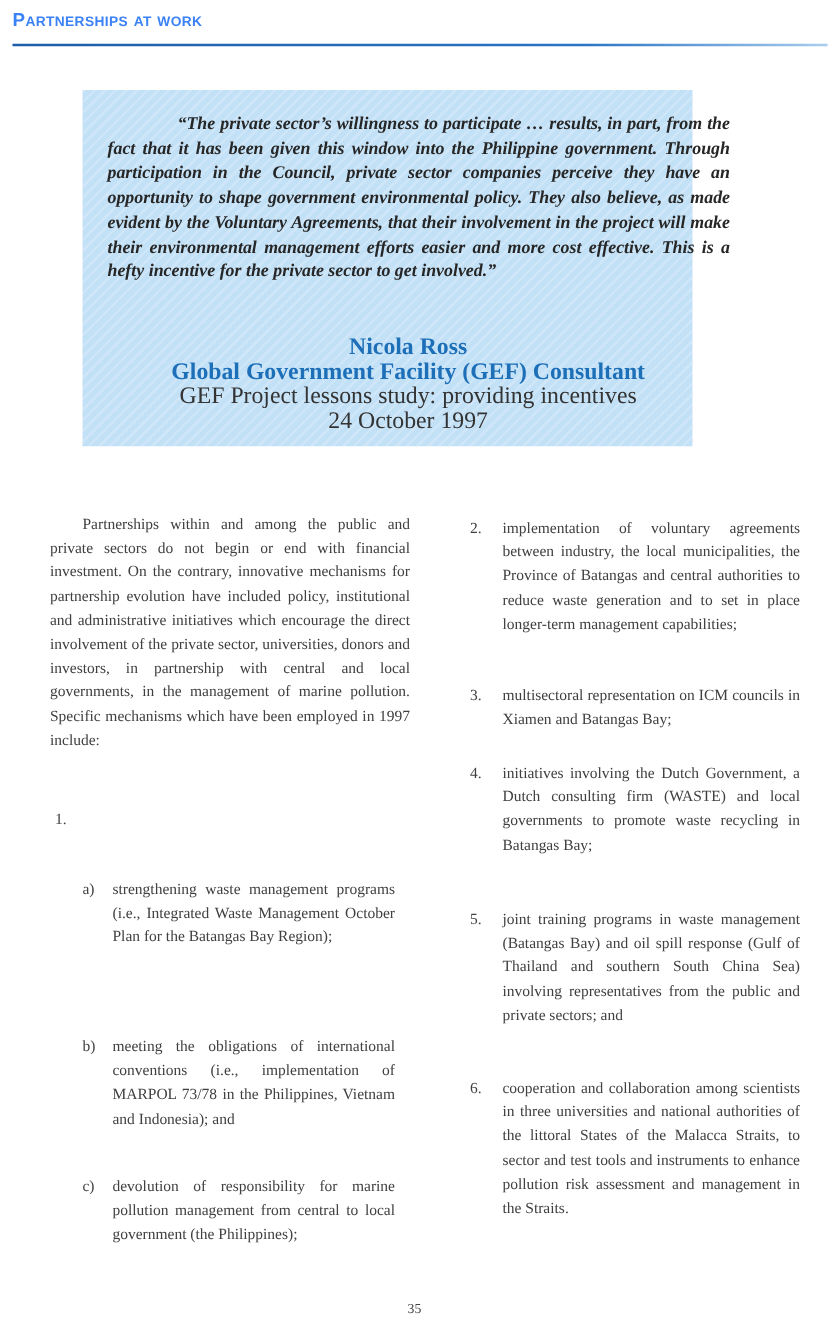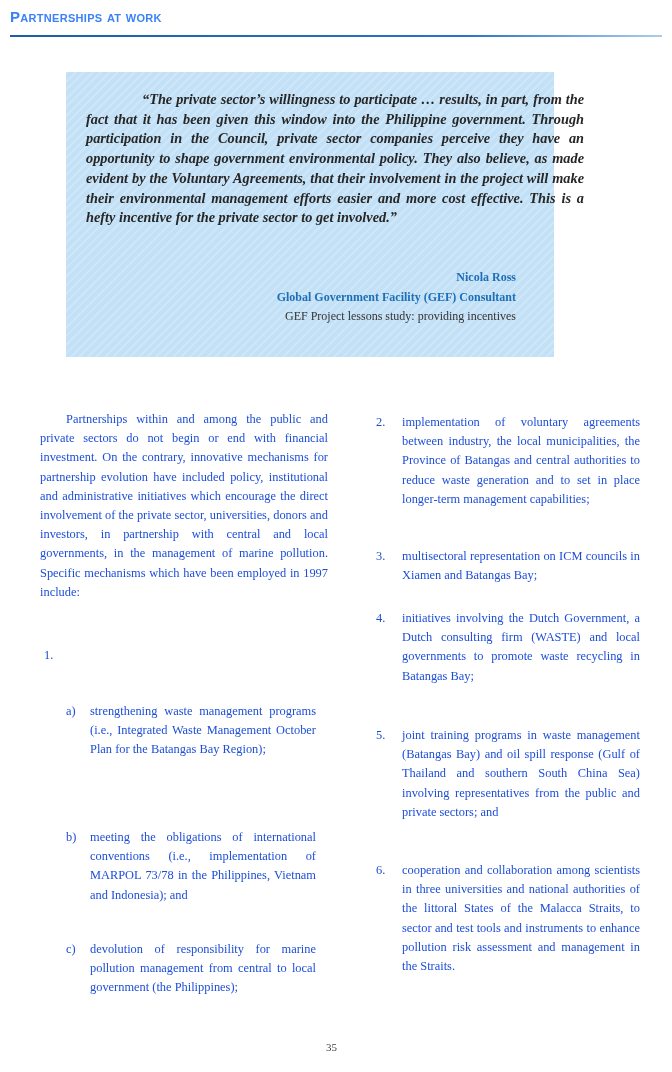--- a/index.html
+++ b/index.html
@@ -2,24 +2,24 @@
 <html><head>
 <meta charset="utf-8">
 <style>
   html, body { margin:0; padding:0; background:#ffffff; }
   body { width:672px; height:1072px; position:relative; overflow:hidden; font-family:"Liberation Serif", serif; color:#2a2a2a; }
   .header { position:absolute; left:10px; top:8px; font-family:"Liberation Sans", sans-serif; color:#3b82f6; font-weight:bold; font-size:15px; letter-spacing:0.3px; font-variant:small-caps; }
   .header-rule { position:absolute; left:10px; top:35px; width:652px; height:2px; background:linear-gradient(to right, #1d5ea8 0%, #2a74c4 70%, #a9cdee 100%); }
   .quote-box { position:absolute; left:66px; top:72px; width:488px; height:285px; background:#c3e1f6;
     background-image:repeating-linear-gradient(135deg, rgba(255,255,255,0.18) 0px, rgba(255,255,255,0.18) 2px, rgba(0,0,0,0) 2px, rgba(0,0,0,0) 6px); }
   .quote-text { position:absolute; left:20px; top:18px; width:498px; font-style:italic; font-weight:bold; font-size:14.3px; line-height:19.7px; color:#262626; text-align:justify; text-indent:56px; }
-  .attrib { position:absolute; right:38px; top:196px; text-align:right; font-size:12px; line-height:19.7px; }
+  .attrib { position:absolute; right:38px; top:196px; text-align:center; font-size:19px; line-height:19.7px; }
   .attrib .name, .attrib .title { color:#1d6fb8; font-weight:bold; }
   .attrib .src, .attrib .date { color:#333333; }
-  .col { position:absolute; font-size:12.4px; line-height:19.2px; color:#1d4ed8; text-align:justify; }
+  .col { position:absolute; font-size:12.4px; line-height:19.2px; color:#404040; text-align:justify; }
   .col-left { left:40px; top:410px; width:288px; }
   .col-right { left:376px; top:413px; width:264px; }
   .para { text-indent:26px; margin:0; }
   .item { display:flex; margin:0; }
   .num { flex:0 0 auto; }
   .item-text { flex:1; }
   .left-item-1 { position:absolute; left:0; top:236px; width:248px; }
   .left-item-1 .num { width:24px; margin-left:4px; }
   .sub { position:absolute; left:26px; width:250px; display:flex; }
   .sub .num { width:24px; }
@@ -32,20 +32,21 @@
 
 <div class="header">Partnerships at work</div>
 <div class="header-rule"></div>
 
 <div class="quote-box">
   <div class="quote-text">“The private sector’s willingness to participate … results, in part, from the fact that it has been given this window into the Philippine government. Through participation in the Council, private sector companies perceive they have an opportunity to shape government environmental policy. They also believe, as made evident by the Voluntary Agreements, that their involvement in the project will make their environmental management efforts easier and more cost effective. This is a hefty incentive for the private sector to get involved.”</div>
   <div class="attrib">
     <div class="name">Nicola Ross</div>
     <div class="title">Global Government Facility (GEF) Consultant</div>
     <div class="src">GEF Project lessons study: providing incentives</div>
+    <div class="date">24 October 1997</div>
   </div>
 </div>
 
 <div class="col col-left">
   <p class="para">Partnerships within and among the public and private sectors do not begin or end with financial investment. On the contrary, innovative mechanisms for partnership evolution have included policy, institutional and administrative initiatives which encourage the direct involvement of the private sector, universities, donors and investors, in partnership with central and local governments, in the management of marine pollution. Specific mechanisms which have been employed in 1997 include:</p>
 
   <div class="item left-item-1">
     <span class="num">1.</span>
   </div>
 

